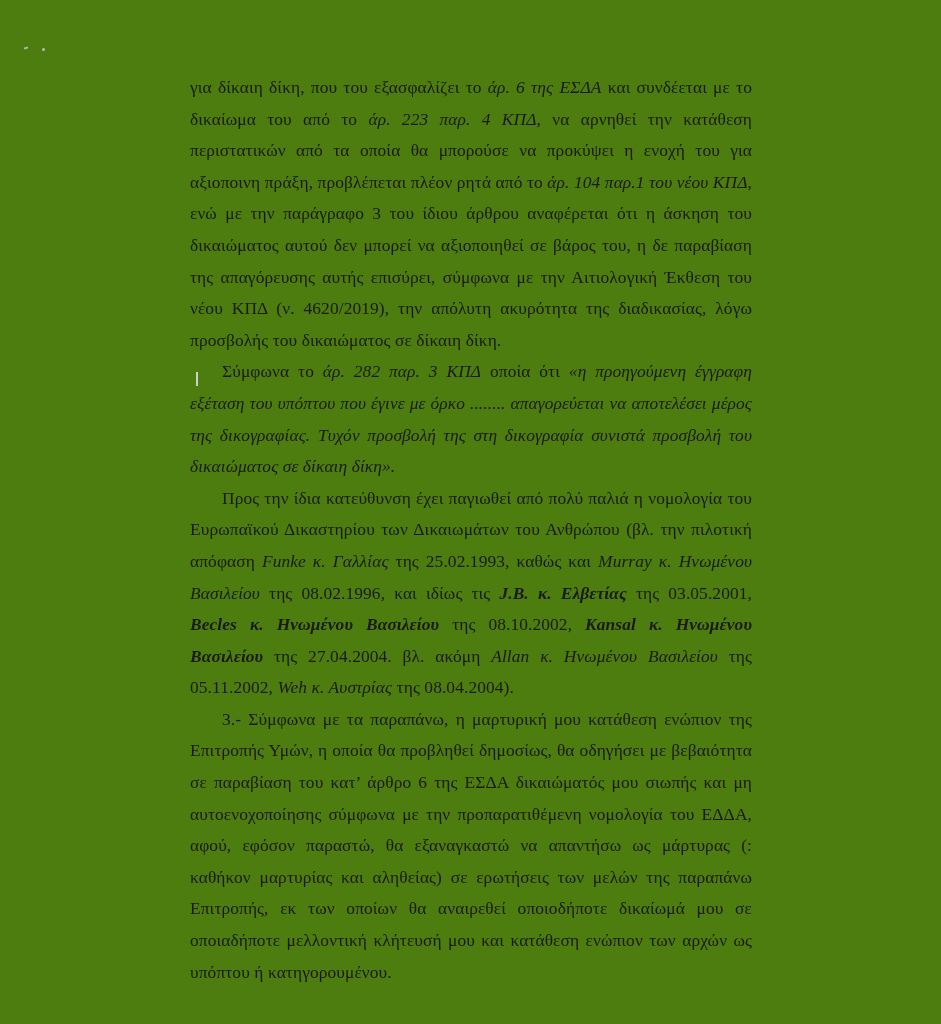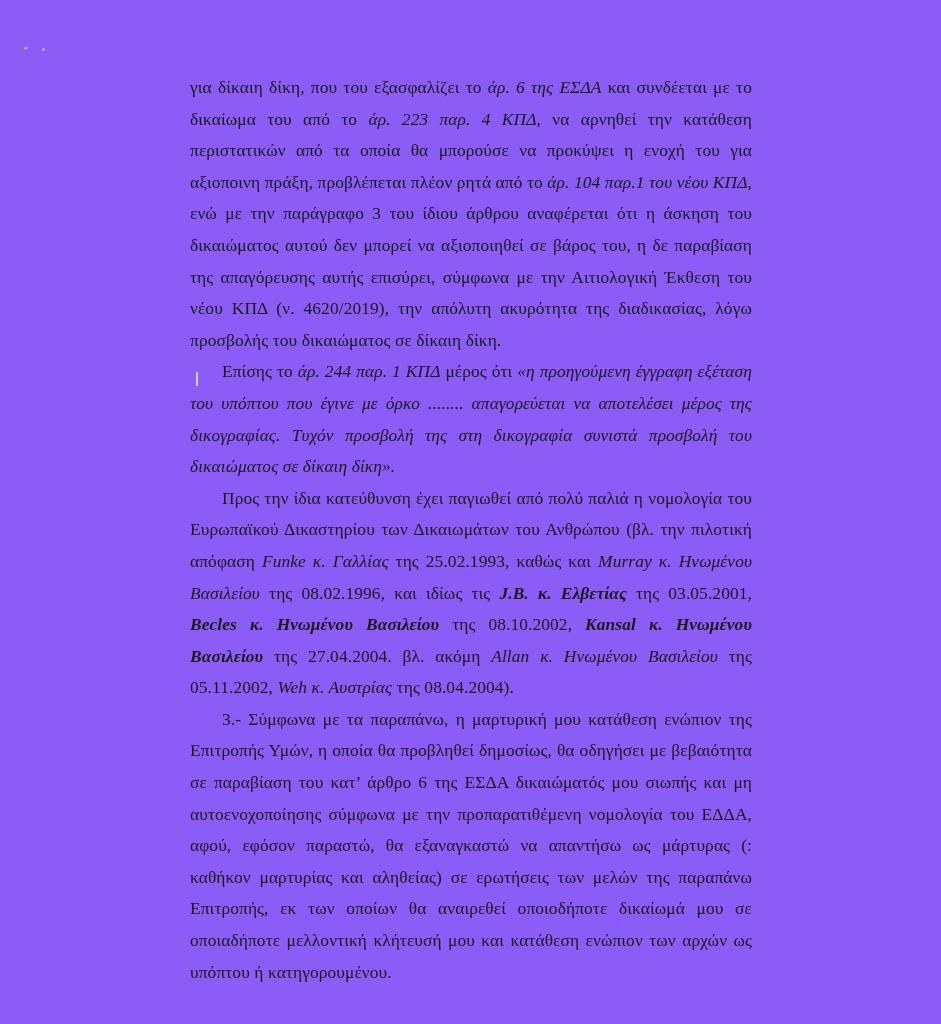--- a/index.html
+++ b/index.html
@@ -4,21 +4,21 @@
 <style>
   html, body {
     margin: 0;
     padding: 0;
     background: #ffffff;
   }
   .page {
     position: relative;
     width: 941px;
     height: 1024px;
-    background: #8b5cf6;
+    background: #4d7c0f;
     overflow: hidden;
     font-family: "Liberation Serif", "DejaVu Serif", serif;
     color: #1a1a1a;
   }
   .scan-marks {
     position: absolute;
     top: 44px;
     left: 24px;
     width: 40px;
     height: 10px;
@@ -68,18 +68,18 @@
 
   <div class="scan-marks">
     <span class="m1"></span>
     <span class="m2"></span>
   </div>
 
   <div class="artifact"></div>
 
   <div class="text-body">
     <p id="p1"><span>για δίκαιη δίκη, που του εξασφαλίζει το </span><span class="it">άρ. 6 της ΕΣΔΑ</span><span> και συνδέεται με το δικαίωμα του από το </span><span class="it">άρ. 223 παρ. 4 ΚΠΔ</span><span>, να αρνηθεί την κατάθεση περιστατικών από τα οποία θα μπορούσε να προκύψει η ενοχή του για αξιοποινη πράξη, προβλέπεται πλέον ρητά από το </span><span class="it">άρ. 104 παρ.1 του νέου ΚΠΔ</span><span>, ενώ με την παράγραφο 3 του ίδιου άρθρου αναφέρεται ότι η άσκηση του δικαιώματος αυτού δεν μπορεί να αξιοποιηθεί σε βάρος του, η δε παραβίαση της απαγόρευσης αυτής επισύρει, σύμφωνα με την Αιτιολογική Έκθεση του νέου ΚΠΔ (ν. 4620/2019), την απόλυτη ακυρότητα της διαδικασίας, λόγω προσβολής του δικαιώματος σε δίκαιη δίκη.</span></p>
-    <p class="indent" id="p2"><span>Επίσης το </span><span class="it">άρ. 244 παρ. 1 ΚΠΔ</span><span> μέρος ότι </span><span class="it">«η προηγούμενη έγγραφη εξέταση του υπόπτου που έγινε με όρκο ........ απαγορεύεται να αποτελέσει μέρος της δικογραφίας. Τυχόν προσβολή της στη δικογραφία συνιστά προσβολή του δικαιώματος σε δίκαιη δίκη».</span></p>
+    <p class="indent" id="p2"><span>Σύμφωνα το </span><span class="it">άρ. 282 παρ. 3 ΚΠΔ</span><span> οποία ότι </span><span class="it">«η προηγούμενη έγγραφη εξέταση του υπόπτου που έγινε με όρκο ........ απαγορεύεται να αποτελέσει μέρος της δικογραφίας. Τυχόν προσβολή της στη δικογραφία συνιστά προσβολή του δικαιώματος σε δίκαιη δίκη».</span></p>
     <p class="indent" id="p3"><span>Προς την ίδια κατεύθυνση έχει παγιωθεί από πολύ παλιά η νομολογία του Ευρωπαϊκού Δικαστηρίου των Δικαιωμάτων του Ανθρώπου (βλ. την πιλοτική απόφαση </span><span class="it">Funke κ. Γαλλίας</span><span> της 25.02.1993, καθώς και </span><span class="it">Murray κ. Ηνωμένου Βασιλείου</span><span> της 08.02.1996, </span><span class="b">και ιδίως τις </span><span class="bi">J.B. κ. Ελβετίας</span><span class="b"> της 03.05.2001, </span><span class="bi">Becles κ. Ηνωμένου Βασιλείου</span><span class="b"> της 08.10.2002, </span><span class="bi">Kansal κ. Ηνωμένου Βασιλείου</span><span class="b"> της 27.04.2004</span><span>. βλ. ακόμη </span><span class="it">Allan κ. Ηνωμένου Βασιλείου</span><span> της 05.11.2002, </span><span class="it">Weh κ. Αυστρίας</span><span> της 08.04.2004).</span></p>
     <p class="indent" id="p4"><span class="b">3.- </span><span>Σύμφωνα με τα παραπάνω, η μαρτυρική μου κατάθεση ενώπιον της Επιτροπής Υμών, η οποία θα προβληθεί δημοσίως, θα οδηγήσει με βεβαιότητα σε παραβίαση του κατ’ άρθρο 6 της ΕΣΔΑ δικαιώματός μου σιωπής και μη αυτοενοχοποίησης σύμφωνα με την προπαρατιθέμενη νομολογία του ΕΔΔΑ, αφού, εφόσον παραστώ, θα εξαναγκαστώ να απαντήσω ως μάρτυρας (: καθήκον μαρτυρίας και αληθείας) σε ερωτήσεις των μελών της παραπάνω Επιτροπής, εκ των οποίων θα αναιρεθεί οποιοδήποτε δικαίωμά μου σε οποιαδήποτε μελλοντική κλήτευσή μου και κατάθεση ενώπιον των αρχών ως υπόπτου ή κατηγορουμένου.</span></p>
   </div>
 
 </div>
 
 </body></html>

